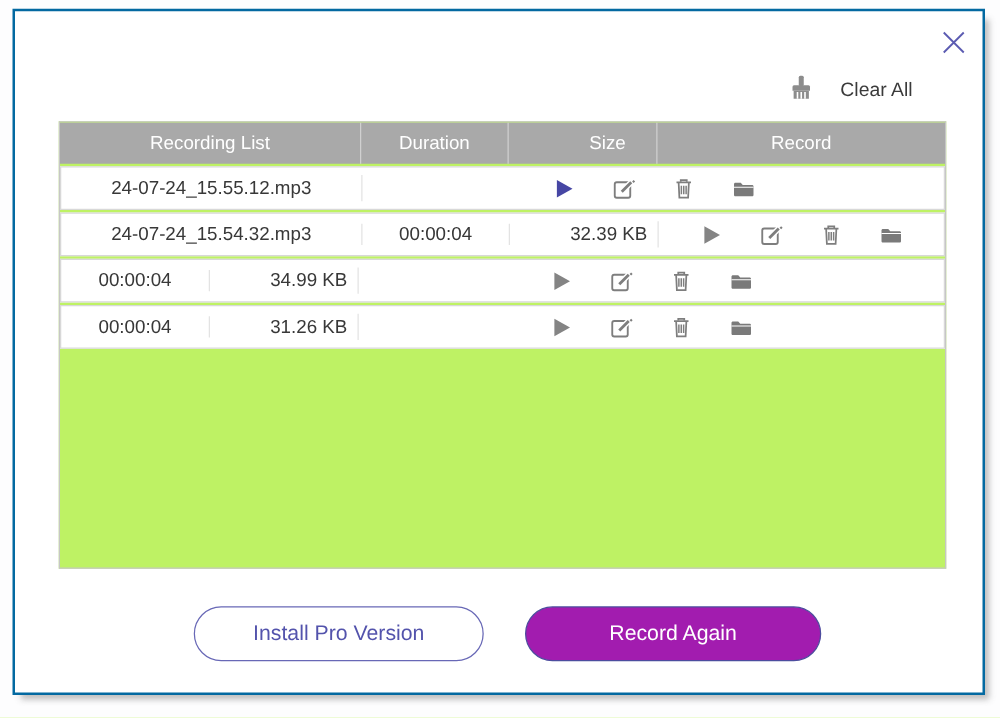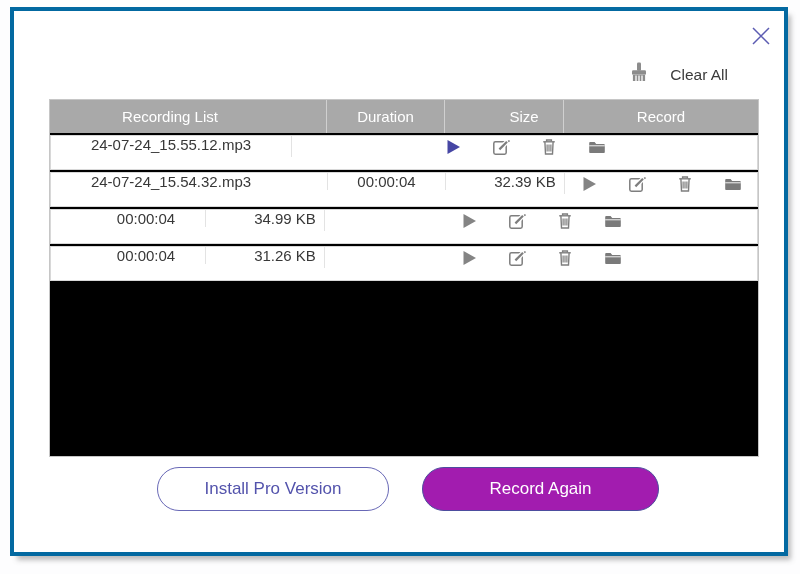--- a/index.html
+++ b/index.html
@@ -1,21 +1,21 @@
 <!DOCTYPE html>
 <html><head>
 <meta charset="utf-8">
 <style>
   * { margin:0; padding:0; box-sizing:border-box; }
   html,body { width:800px; height:574px; overflow:hidden; background:#fdfdfe;
               font-family:"Liberation Sans", sans-serif; }
 
   .window {
     position:absolute; left:10px; top:7px; width:778px; height:549px;
-    background:#ffffff; border:4px solid #0369a1;
+    background:#ffffff; border:2px solid #0369a1;
     box-shadow: 5px 6px 5px -2px rgba(110,110,110,0.45);
   }
 
   
   .close-btn {
     position:absolute; top:13px; right:11px; width:24px; height:24px;
     display:flex; align-items:center; justify-content:center; cursor:pointer;
   }
   .close-btn svg { width:22px; height:22px; stroke:#5c5cb2; stroke-width:1.5; fill:none; }
 
@@ -23,50 +23,50 @@
   .toolbar {
     position:absolute; top:51px; right:56px;
     display:flex; align-items:center; gap:20px; cursor:pointer;
   }
   .toolbar .broom { width:22px; height:25px; }
   .toolbar .label { font-size:15.5px; color:#3b3b3b; }
 
   
   .table {
     position:absolute; left:35px; top:88px; width:710px; height:358px;
-    border:1px solid #c6c6c6; background:#000000; overflow:hidden;
+    border:1px solid #c6c6c6; background:#bef264; overflow:hidden;
   }
   .thead { display:flex; height:33px; background:#a9a9a9; }
   .th {
     display:flex; align-items:center; justify-content:center;
     color:#ffffff; font-size:15px;
     border-left:1px solid rgba(255,255,255,0.45);
   }
   .th:first-child { border-left:none; }
-  .c1 { width:240px; } .c2 { width:118px;margin-left:36px; } .c3 { width:119px;padding-left:40px; } .c4 { flex:1; }
+  .c1 { width:240px; } .c2 { width:118px; } .c3 { width:119px;padding-left:40px; } .c4 { flex:1; }
 
   .trow {
     display:flex; height:35px; margin-top:2px;
-    border:1px solid #d8d8d8; background:#fff; align-items:flex-start;
+    border:1px solid #d8d8d8; background:#fff; align-items:center;
   }
   .td {
     display:flex; align-items:center; justify-content:center;
     font-size:15px; color:#383838; border-left:1px solid #e3e3e3;
   }
   .td:first-child { border-left:none; }
   .manage-cell { gap:27px; }
   .icon-btn { width:21px; height:21px; display:flex; align-items:center;
               justify-content:center; cursor:pointer; }
   .icon-btn svg { width:20px; height:20px; }
   .play-glyph path { fill:#848484; }
   .play-glyph.active path { fill:#4646a4; }
 
   
   .btn {
-    position:absolute; top:456px; height:44px; border-radius:22px;
+    position:absolute; top:476px; height:44px; border-radius:22px;
     display:flex; align-items:center; justify-content:center;
     font-size:17px; cursor:pointer; font-family:"Liberation Sans", sans-serif;
   }
   .btn-install {
     left:143px; width:232px; background:#ffffff;
     border:1px solid #6868b6; color:#5353ac;
   }
   .btn-record {
     left:408px; width:237px; background:#a21caf;
     border:1px solid #4d4d9e; color:#ffffff;

